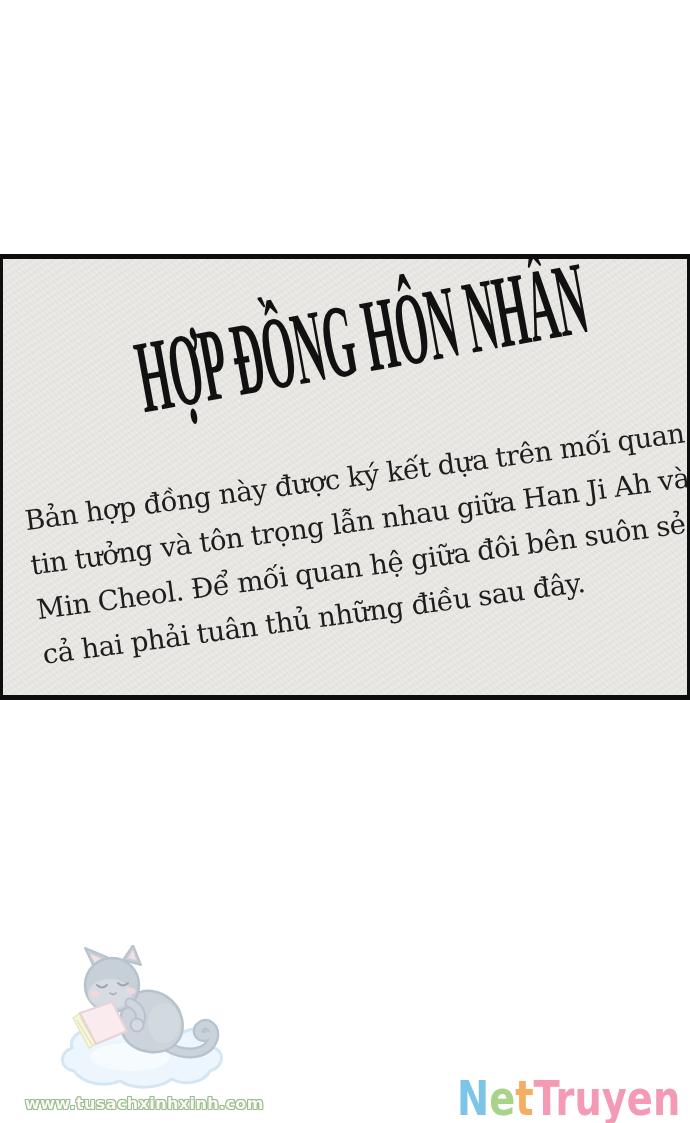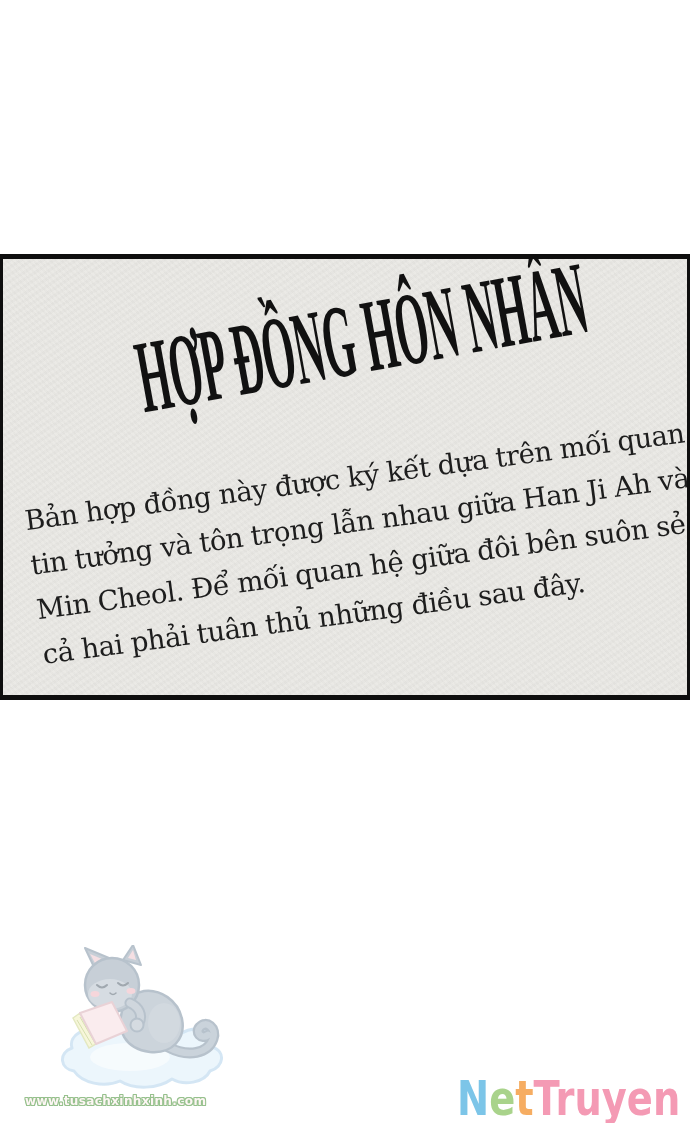--- a/index.html
+++ b/index.html
@@ -67,21 +67,21 @@
     position: absolute;
     left: 52px; top: 945px;
     width: 180px; height: 150px;
     opacity: 0.55;
   }
   .watermark-url {
     position: absolute;
     left: 25px; top: 1094px;
     font-family: "DejaVu Sans", sans-serif;
     font-weight: 700;
-    font-size: 12px;
+    font-size: 16px;
     letter-spacing: 0.4px;
     color: #fdf3f1;
     text-shadow:
       -1px -1px 0 #74ad68, 1px -1px 0 #74ad68,
       -1px  1px 0 #74ad68, 1px  1px 0 #74ad68,
       -1px  0   0 #74ad68, 1px  0   0 #74ad68,
        0   -1px 0 #74ad68, 0    1px 0 #74ad68;
     opacity: 0.75;
     white-space: nowrap;
   }

